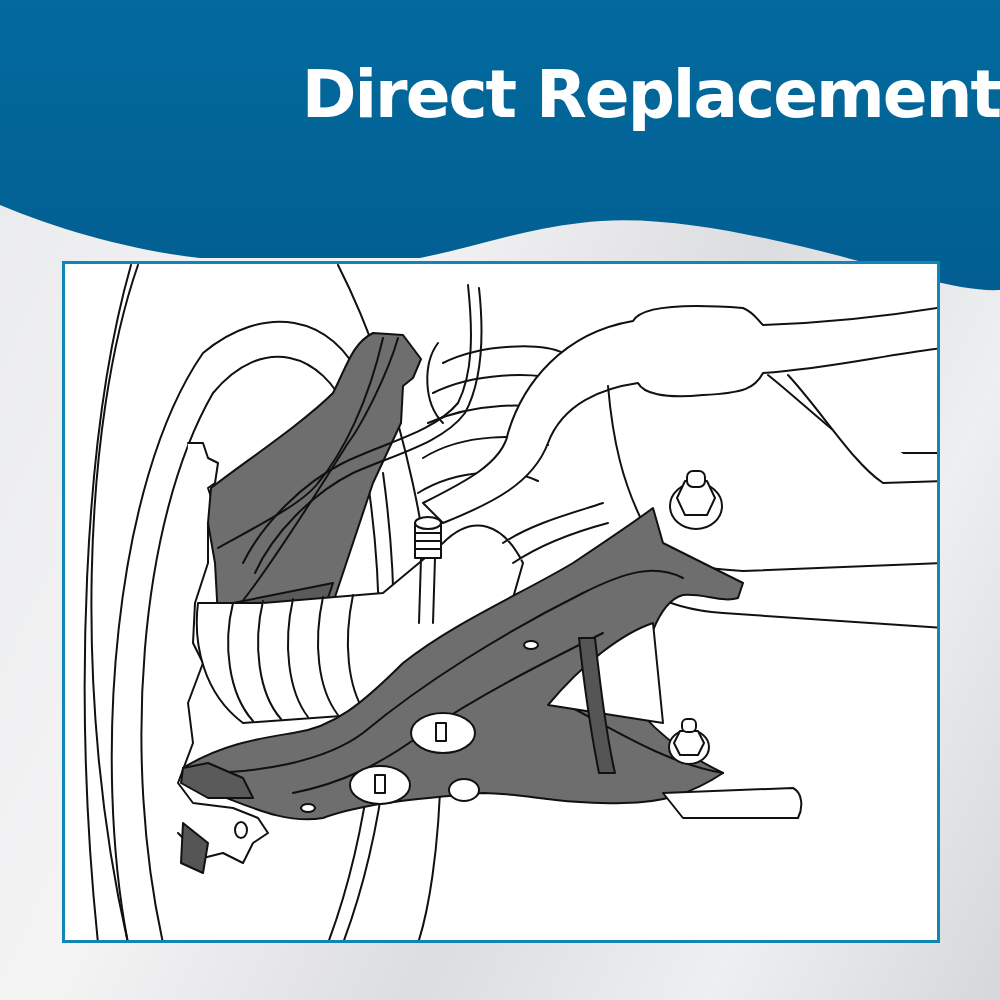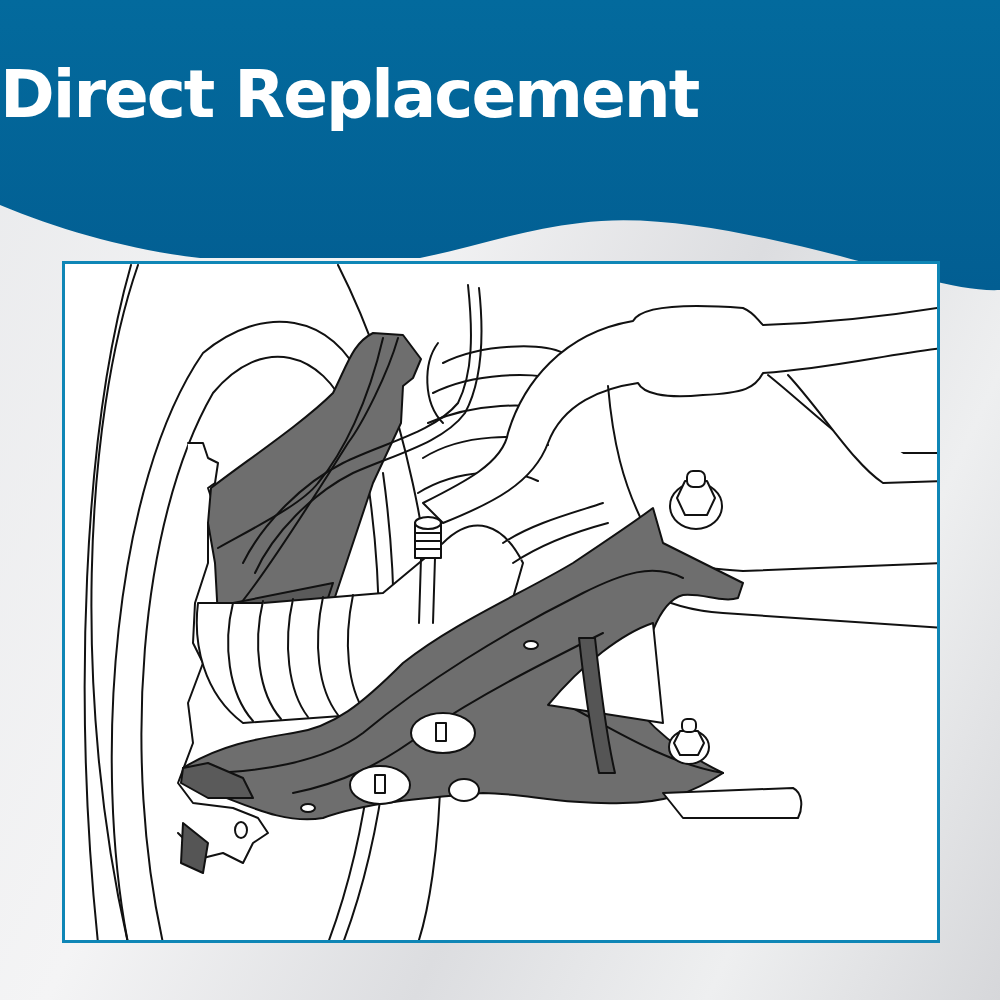--- a/index.html
+++ b/index.html
@@ -1,20 +1,20 @@
 <!DOCTYPE html>
 <html><head>
 <meta charset="utf-8">
 <style>
   html,body{margin:0;padding:0;}
   body{width:1000px;height:1000px;position:relative;overflow:hidden;
     background:linear-gradient(115deg,#e9eaec 0%,#f4f4f5 35%,#dcdde0 60%,#eeeff0 80%,#d6d7da 100%);
     font-family:"DejaVu Sans","Liberation Sans",sans-serif;}
   .banner{position:absolute;left:0;top:0;width:1000px;height:300px;}
-  .title{position:absolute;left:0;top:56px;width:1000px;text-align:left;
+  .title{position:absolute;left:0;top:56px;width:1000px;text-align:right;
     color:#ffffff;font-size:66px;font-weight:bold;letter-spacing:-2px;
     font-family:"DejaVu Sans","Liberation Sans",sans-serif;}
   .frame{position:absolute;left:62px;top:261px;width:872px;height:676px;
     background:#ffffff;border:3px solid #0f86b6;overflow:hidden;}
   .frame svg{position:absolute;left:-62px;top:-261px;}
 </style>
 </head>
 <body>
 
 <svg class="banner" width="1000" height="300" viewBox="0 0 1000 300">

